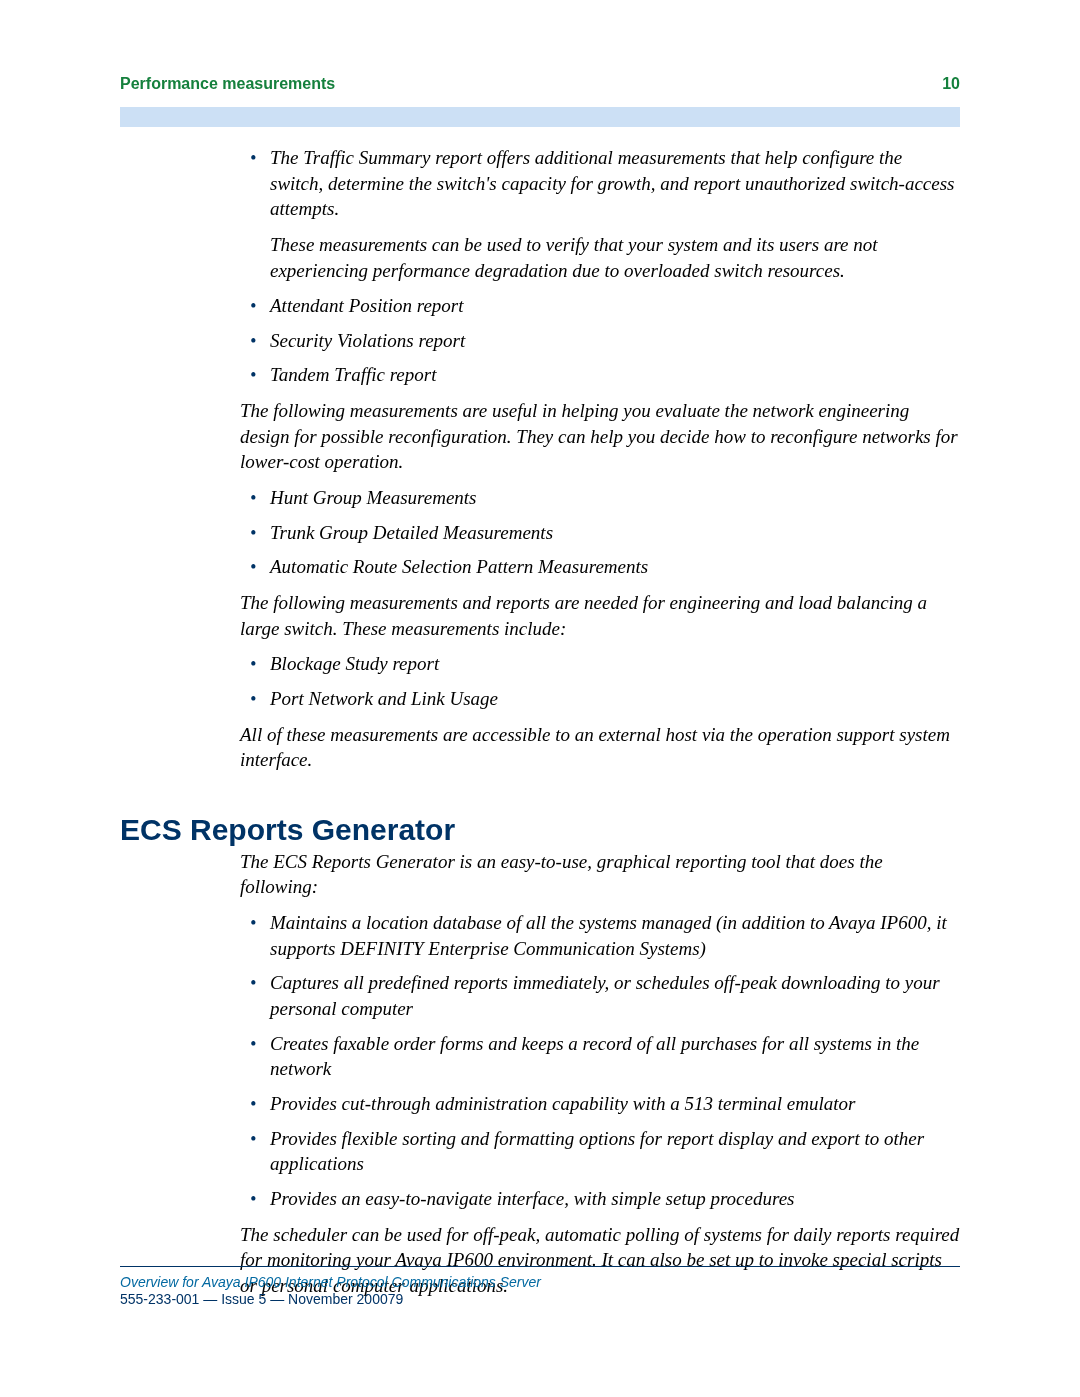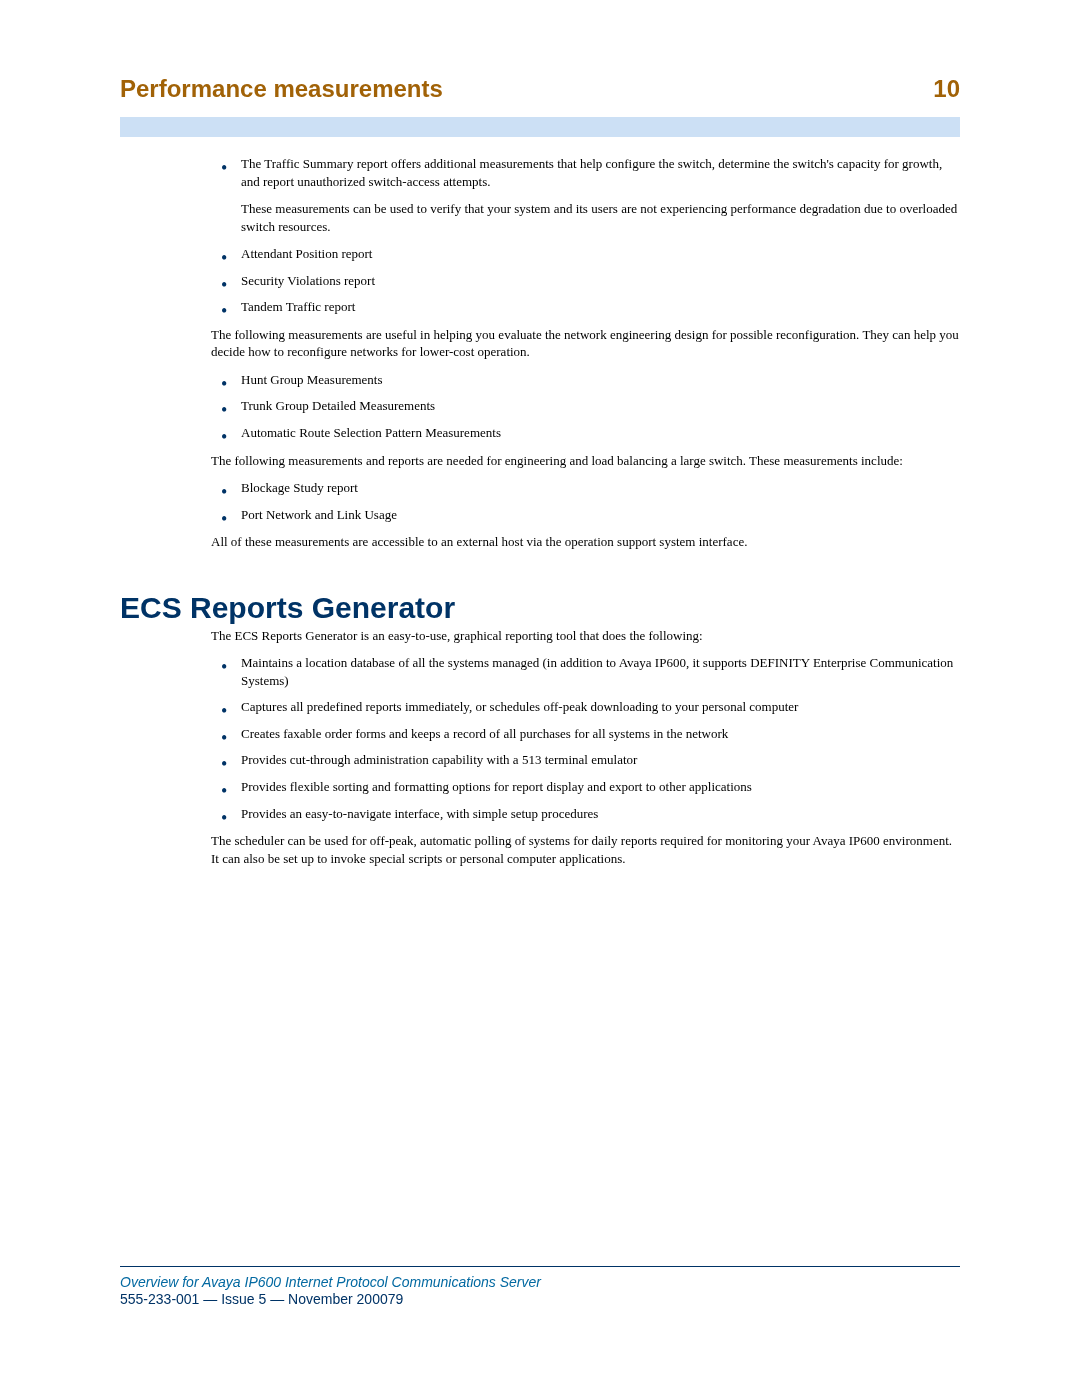--- a/index.html
+++ b/index.html
@@ -16,34 +16,35 @@
       position: relative;
     }
     .page-content {
       padding: 75px 120px 0 120px;
     }
     .header-row {
       display: flex;
       justify-content: space-between;
       font-family: Arial, Helvetica, sans-serif;
       font-weight: bold;
-      color: #a16207;
-      font-size: 24px;
+      color: #15803d;
+      font-size: 16px;
       margin-bottom: 14px;
     }
     .blue-bar {
       background: #cce0f5;
       height: 20px;
       width: 100%;
       margin-bottom: 18px;
     }
     .body-text {
-      margin-left: 91px;
-      font-size: 13px;
+      margin-left: 120px;
+      font-size: 19px;
       line-height: 1.35;
+      font-style: italic;
     }
     .body-text p {
       margin-bottom: 10px;
     }
     .body-text ul {
       list-style: none;
       margin-bottom: 10px;
     }
     .body-text ul li {
       position: relative;

